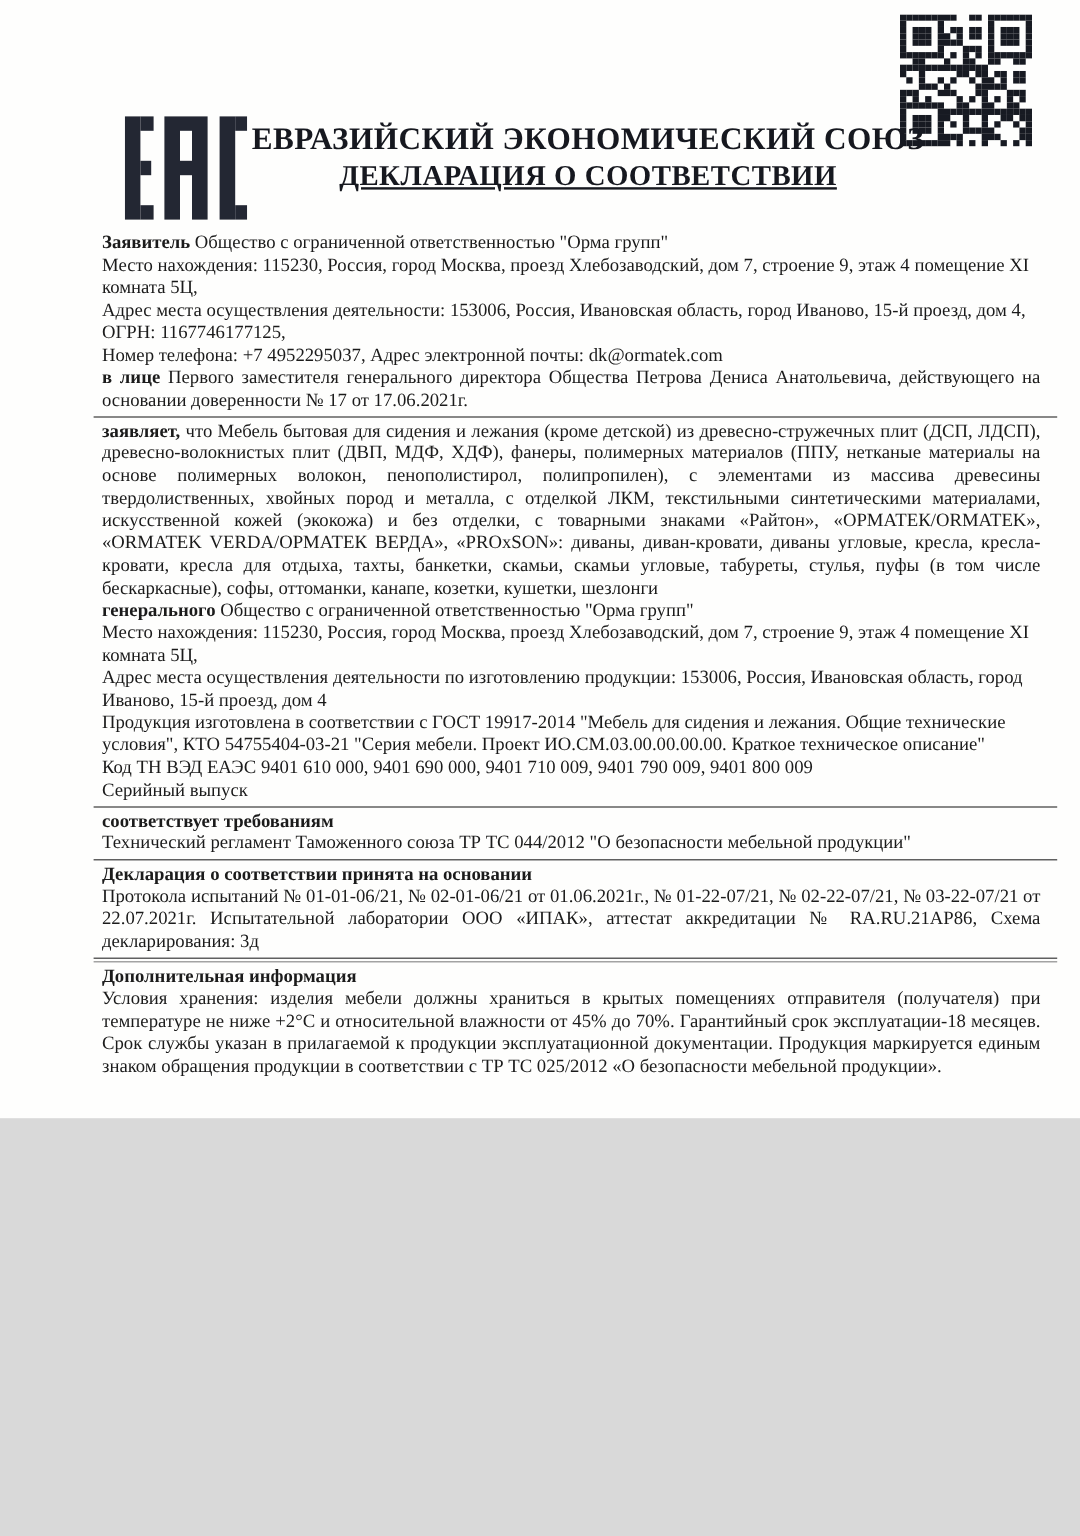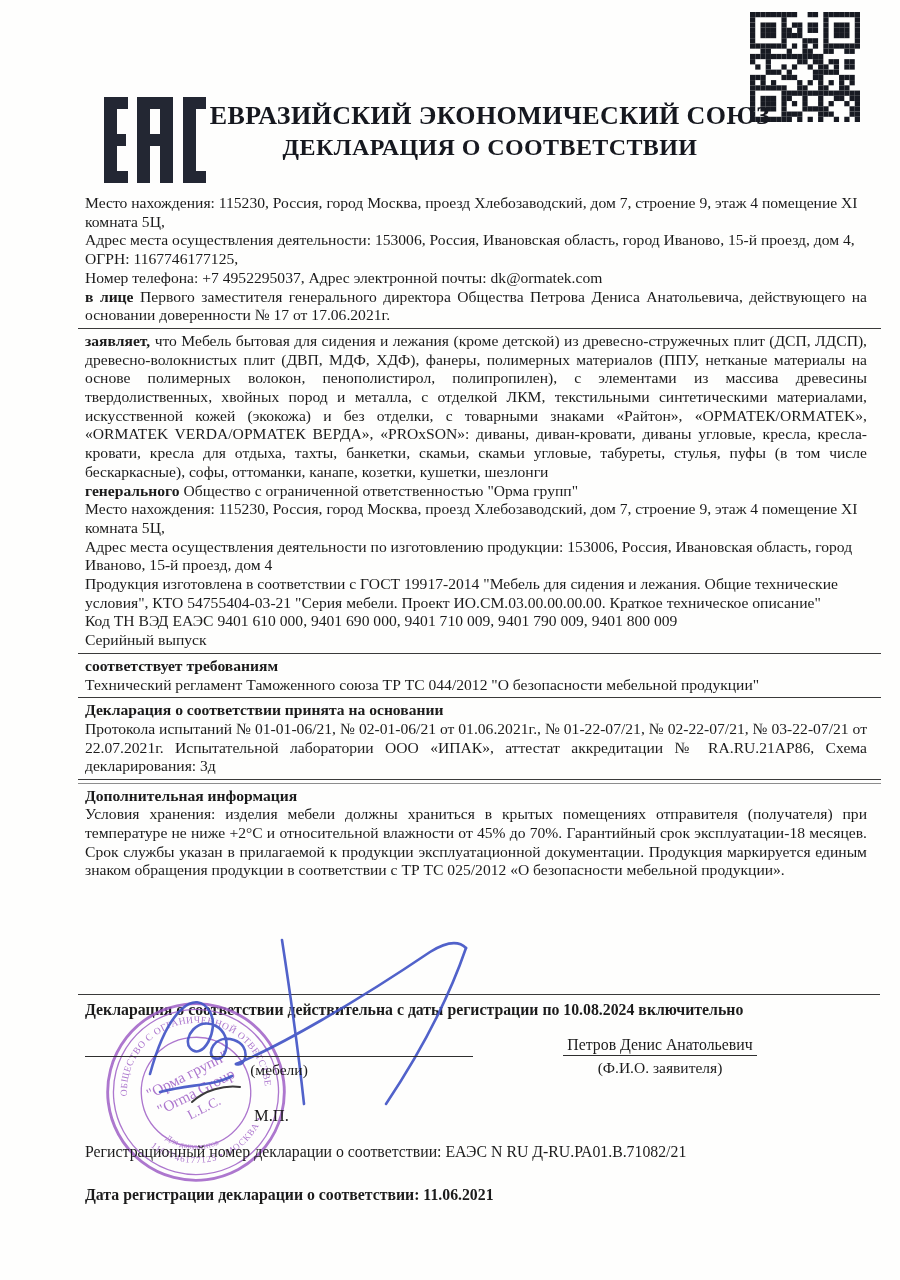--- a/index.html
+++ b/index.html
@@ -1,25 +1,25 @@
 <!DOCTYPE html>
 <html><head>
 <meta charset="utf-8">
 <style>
   html,body{margin:0;padding:0;background:#d9d9d9;}
   .page{
-    position:relative;width:900px;height:1280px;margin:0 auto;
+    position:relative;width:900px;height:932px;margin:0 auto;
     background:#fefefd;overflow:hidden;
     font-family:"Liberation Serif","DejaVu Serif",serif;color:#1b1b1b;
   }
   
   .eac-logo{position:absolute;left:104px;top:96px;width:102px;height:88px;}
   .title-block{position:absolute;left:190px;top:99px;width:600px;text-align:center;font-weight:bold;color:#16181f;}
   .title-1{font-size:26px;line-height:33px;letter-spacing:.4px;}
-  .title-2{font-size:24px;line-height:31px;letter-spacing:.4px;}
+  .title-2{font-size:24px;line-height:31px;letter-spacing:.4px;text-decoration:underline;}
   .qr{position:absolute;left:750px;top:12px;width:110px;height:110px;}
   
   .content{position:absolute;left:85px;top:194px;width:782px;font-size:15.6px;line-height:18.7px;}
   .par{text-align:justify;margin:0;}
   .line{margin:0;}
   .b{font-weight:bold;}
   .hr{border:0;border-top:1.7px solid #3a3a3a;margin:3px -14px 3px -7px;height:0;}
   .hr.double{border-bottom:1px solid #8d8d8d;height:2.5px;}
   
   .abs{position:absolute;}
@@ -315,20 +315,21 @@
         <rect x="11" y="20" width="1" height="1"></rect>
         <rect x="13" y="20" width="1" height="1"></rect>
         <rect x="16" y="20" width="1" height="1"></rect>
         <rect x="18" y="20" width="1" height="1"></rect>
         <rect x="20" y="20" width="1" height="1"></rect>
       </g>
     </svg>
 
   <div class="content">
 
+    <p class="line"><span class="b">Заявитель</span> <span>Общество с ограниченной ответственностью "Орма групп"</span></p>
     <p class="line">Место нахождения: 115230, Россия, город Москва, проезд Хлебозаводский, дом 7, строение 9, этаж 4 помещение XI комната 5Ц,</p>
     <p class="line">Адрес места осуществления деятельности: 153006, Россия, Ивановская область, город Иваново, 15-й проезд, дом 4, ОГРН: 1167746177125,</p>
     <p class="line">Номер телефона: +7 4952295037, Адрес электронной почты: dk@ormatek.com</p>
 
     <p class="par"><span class="b">в лице</span> <span>Первого заместителя генерального директора Общества Петрова Дениса Анатольевича, действующего на основании доверенности № 17 от 17.06.2021г.</span></p>
 
     <div class="hr"></div>
 
     <p class="par"><span class="b">заявляет,</span> <span>что Мебель бытовая для сидения и лежания (кроме детской) из древесно-стружечных плит (ДСП, ЛДСП), древесно-волокнистых плит (ДВП, МДФ, ХДФ), фанеры, полимерных материалов (ППУ, нетканые материалы на основе полимерных волокон, пенополистирол, полипропилен), с элементами из массива древесины твердолиственных, хвойных пород и металла, с отделкой ЛКМ,  текстильными синтетическими материалами, искусственной кожей (экокожа) и без отделки, с товарными знаками «Райтон», «ОРМАТЕК/ORMATEK», «ORMATEK VERDA/ОРМАТЕК ВЕРДА», «PROxSON»: диваны, диван-кровати, диваны угловые, кресла, кресла-кровати, кресла для отдыха, тахты, банкетки, скамьи, скамьи угловые, табуреты, стулья, пуфы (в том числе бескаркасные), софы, оттоманки, канапе, козетки, кушетки, шезлонги</span></p>
 

